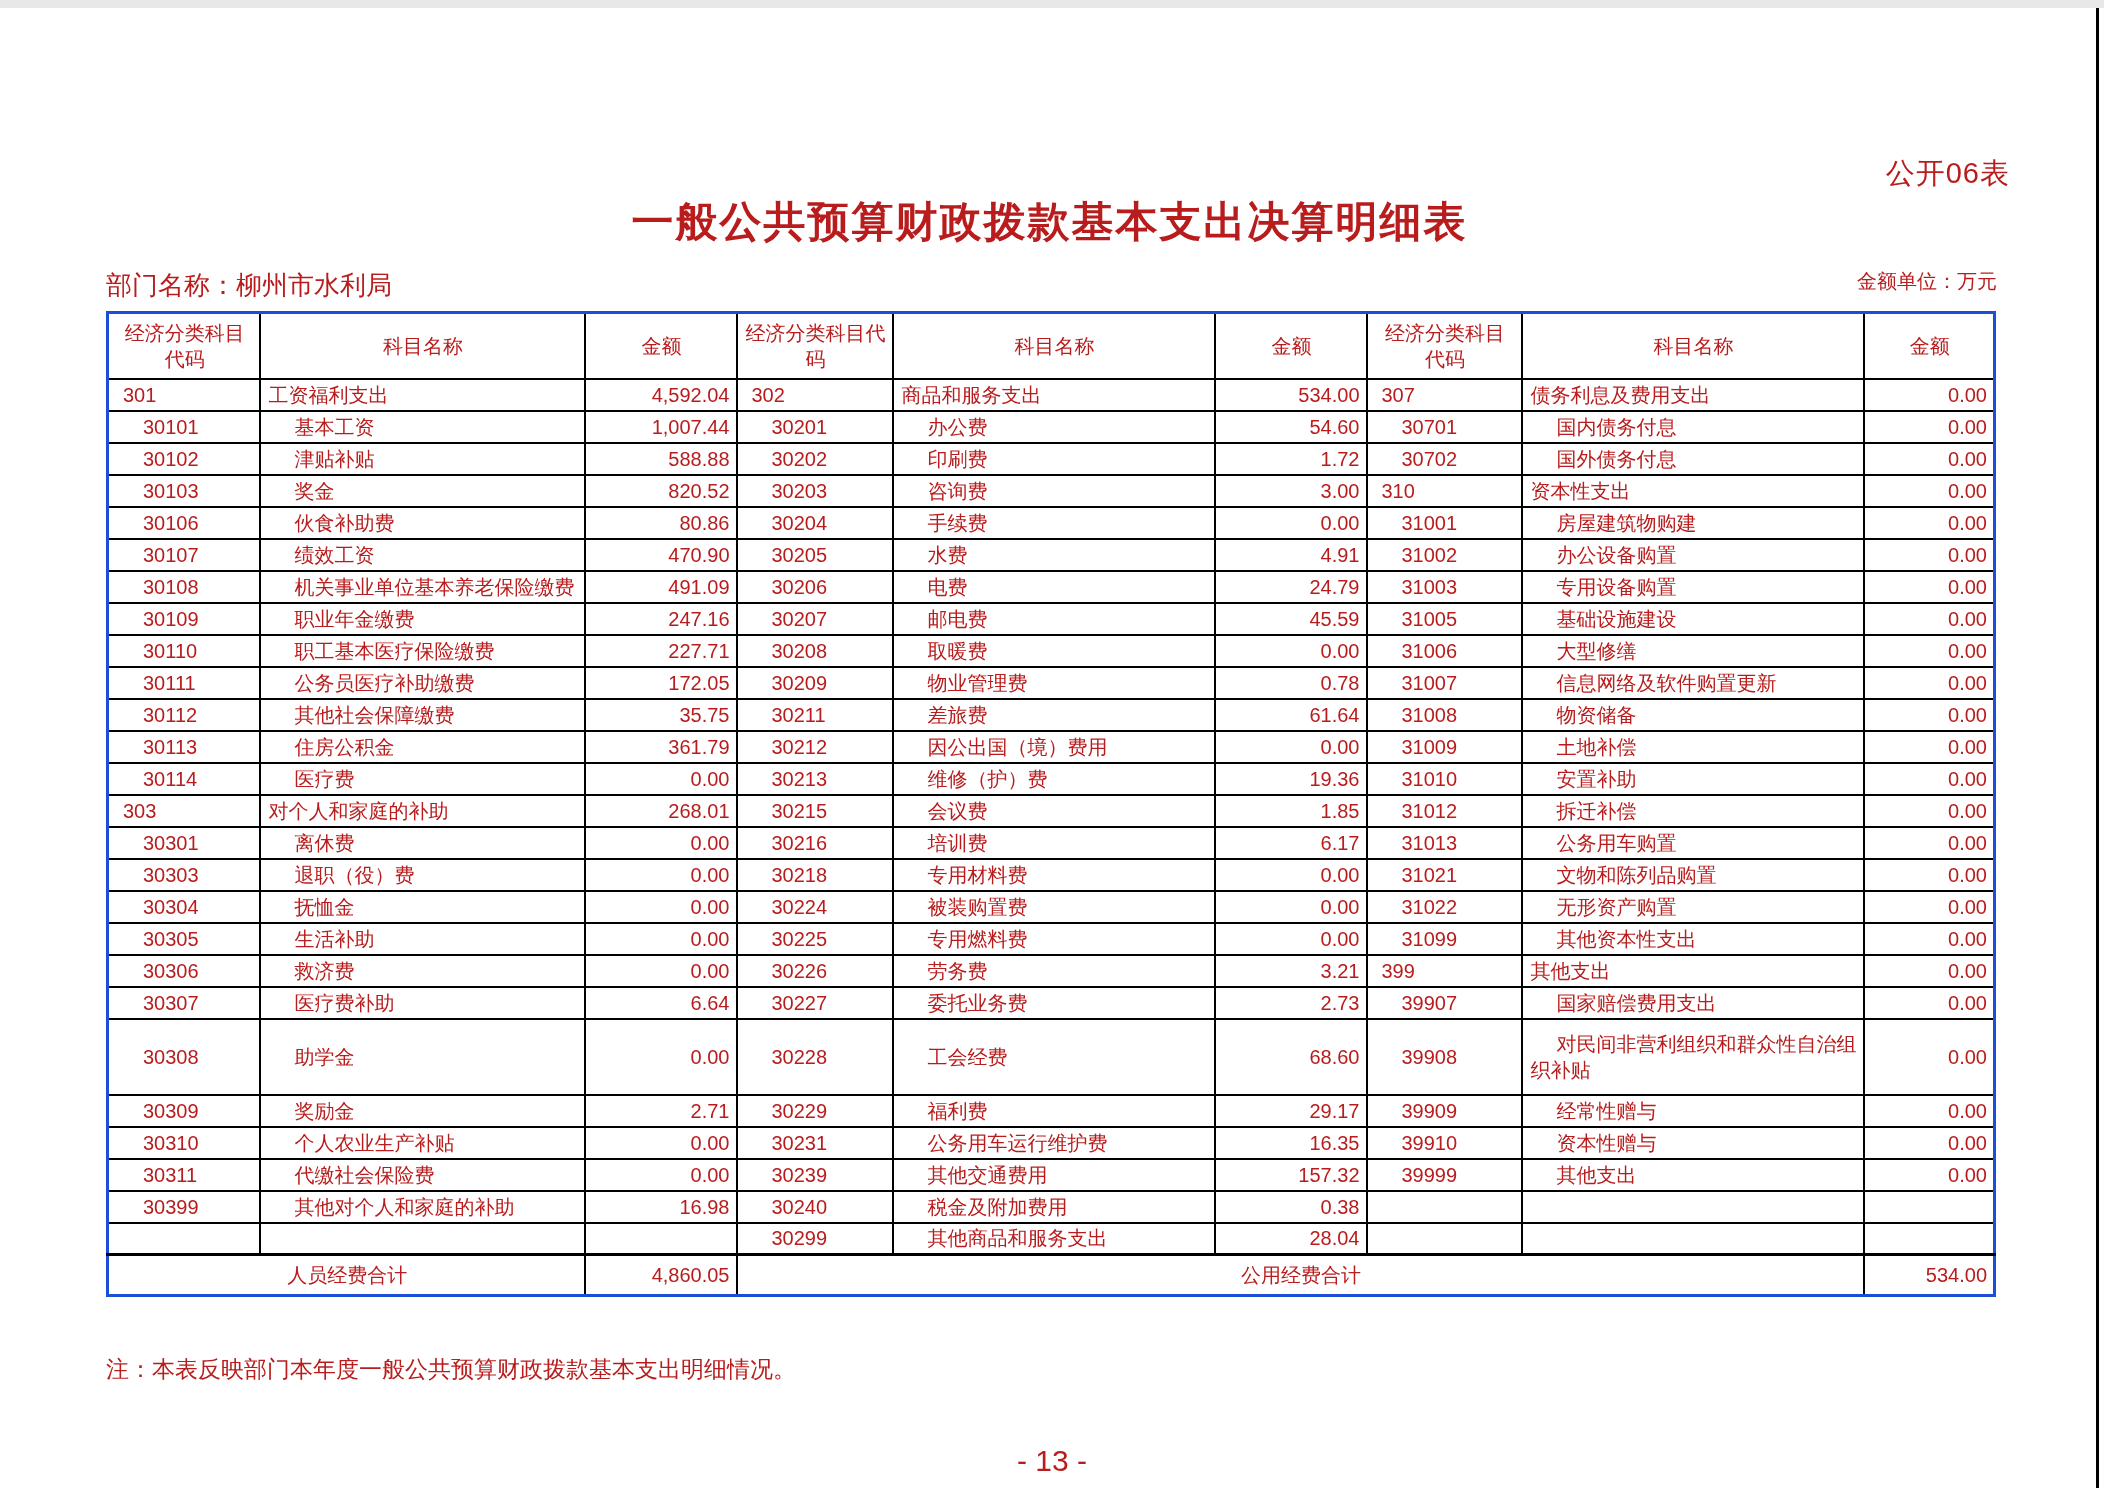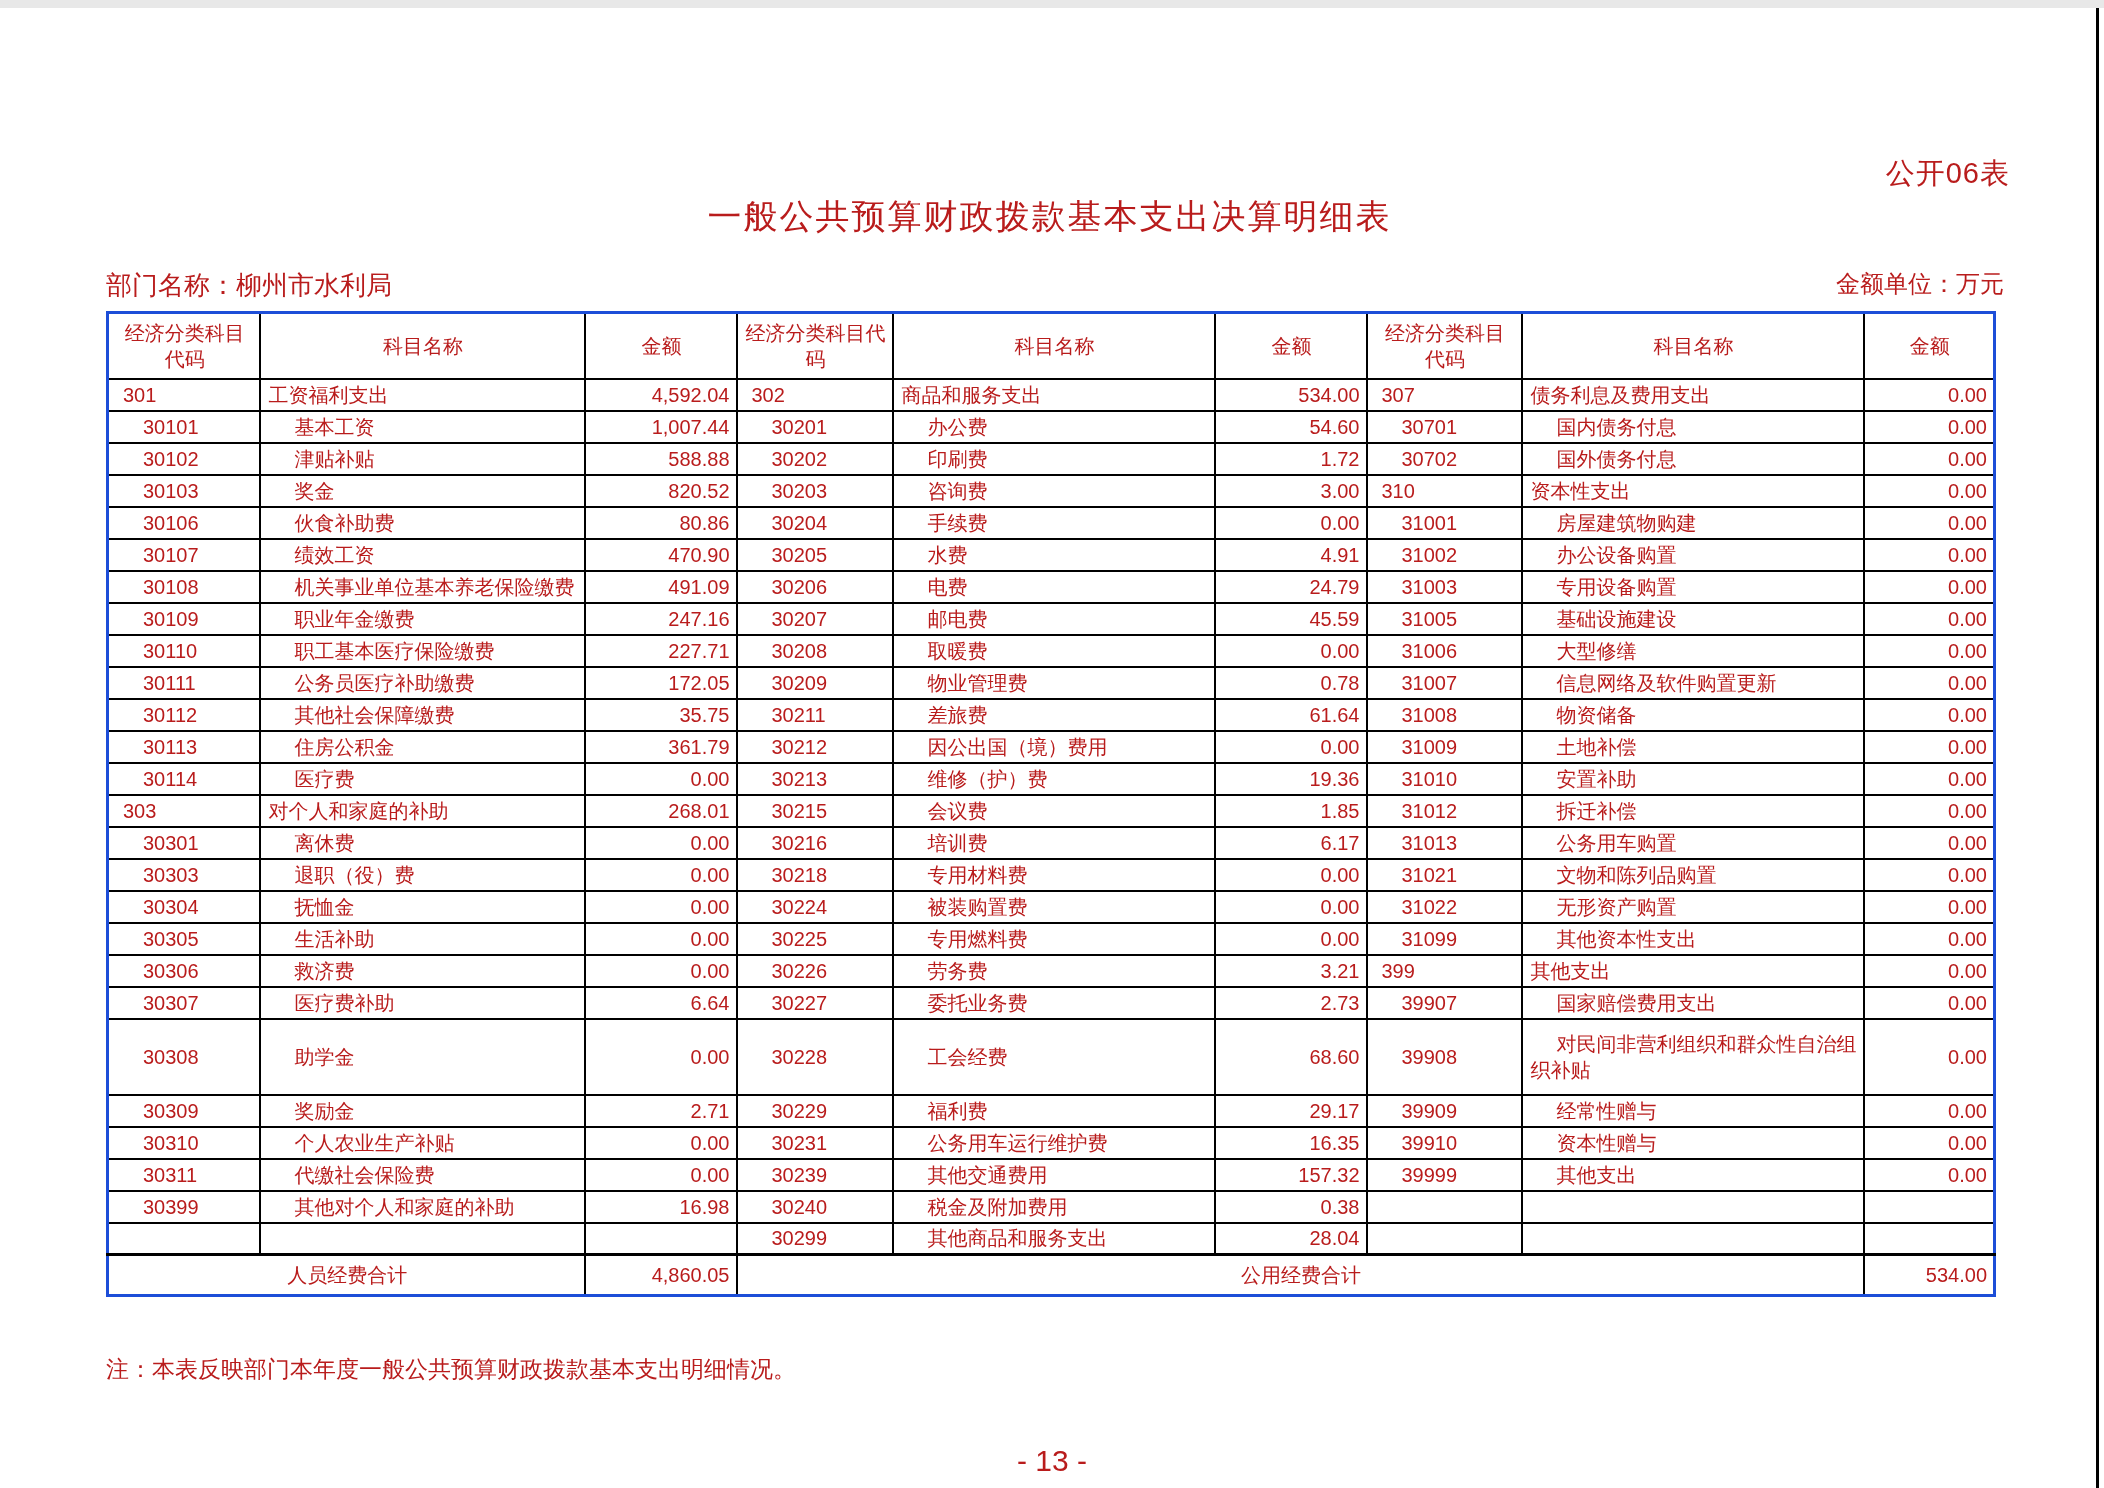--- a/index.html
+++ b/index.html
@@ -11,29 +11,29 @@
     color:#b91c1c;
     overflow:hidden;
     margin-top:8px;
   }
   .form-tag{
     position:absolute;top:146px;right:94px;
     font-size:29px;letter-spacing:1px;
   }
   .doc-title{
     position:absolute;top:186px;left:106px;width:1887px;
-    text-align:center;font-size:34px;font-weight:normal;letter-spacing:2px;
+    text-align:center;font-size:42px;font-weight:bold;letter-spacing:2px;
   }
   .meta-dept{
     position:absolute;top:260px;left:106px;
     font-size:26px;
   }
   .meta-unit{
-    position:absolute;top:260px;right:100px;
-    font-size:24px;
+    position:absolute;top:260px;right:107px;
+    font-size:20px;
   }
   table.budget{
     position:absolute;left:106px;top:303px;
     width:1887px;
     border-collapse:collapse;table-layout:fixed;
     background:#fff;
   }
   table.budget td{
     border:2px solid #000;
     font-size:20px;

